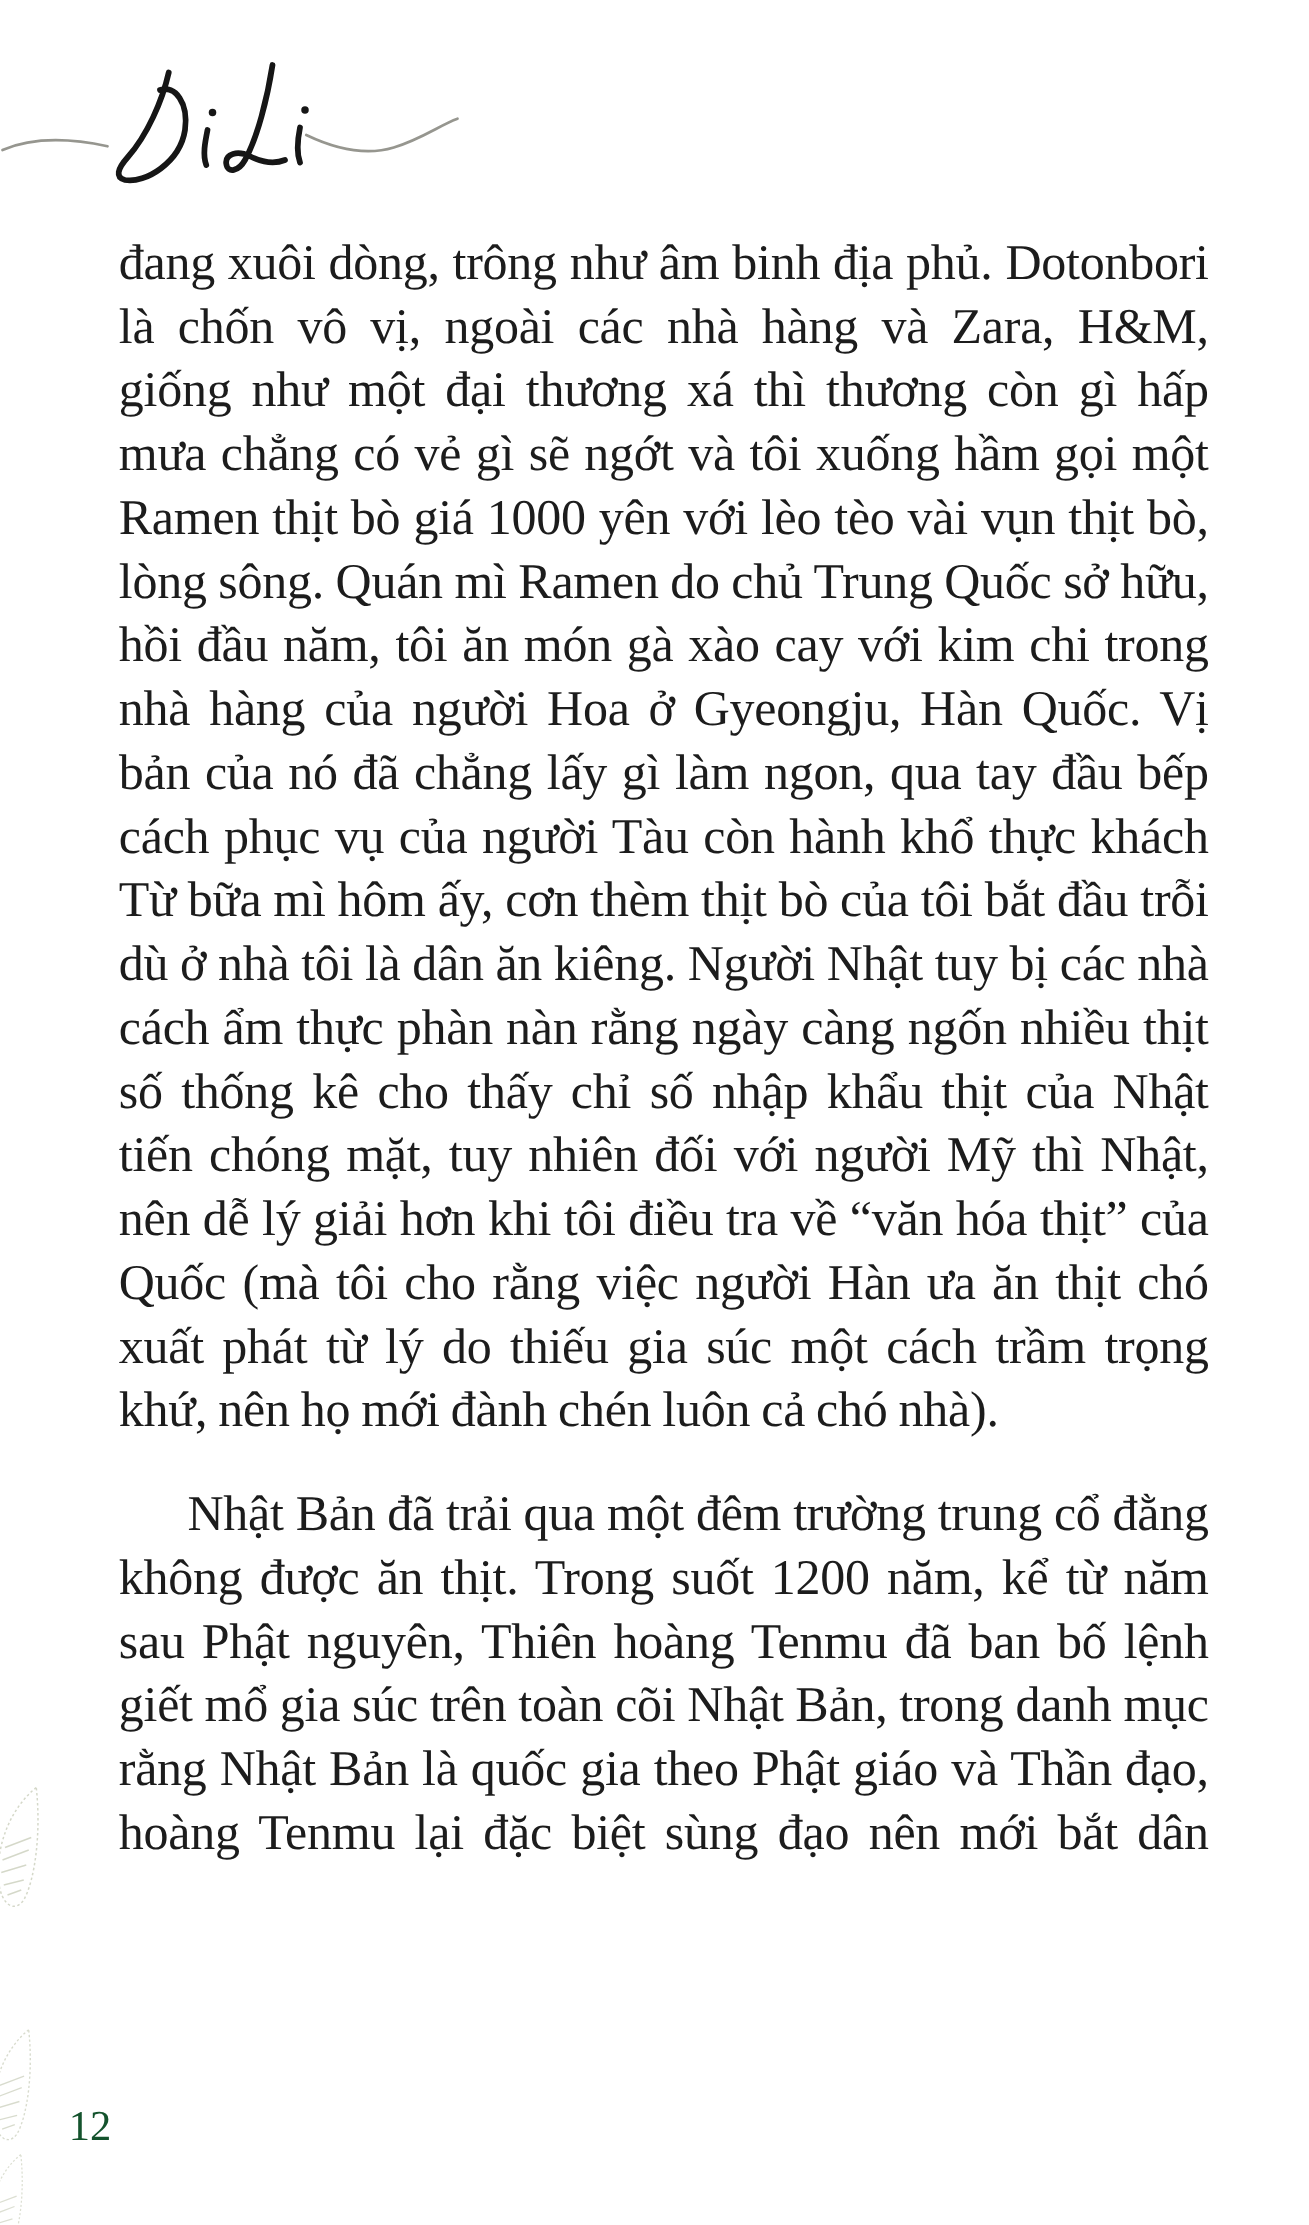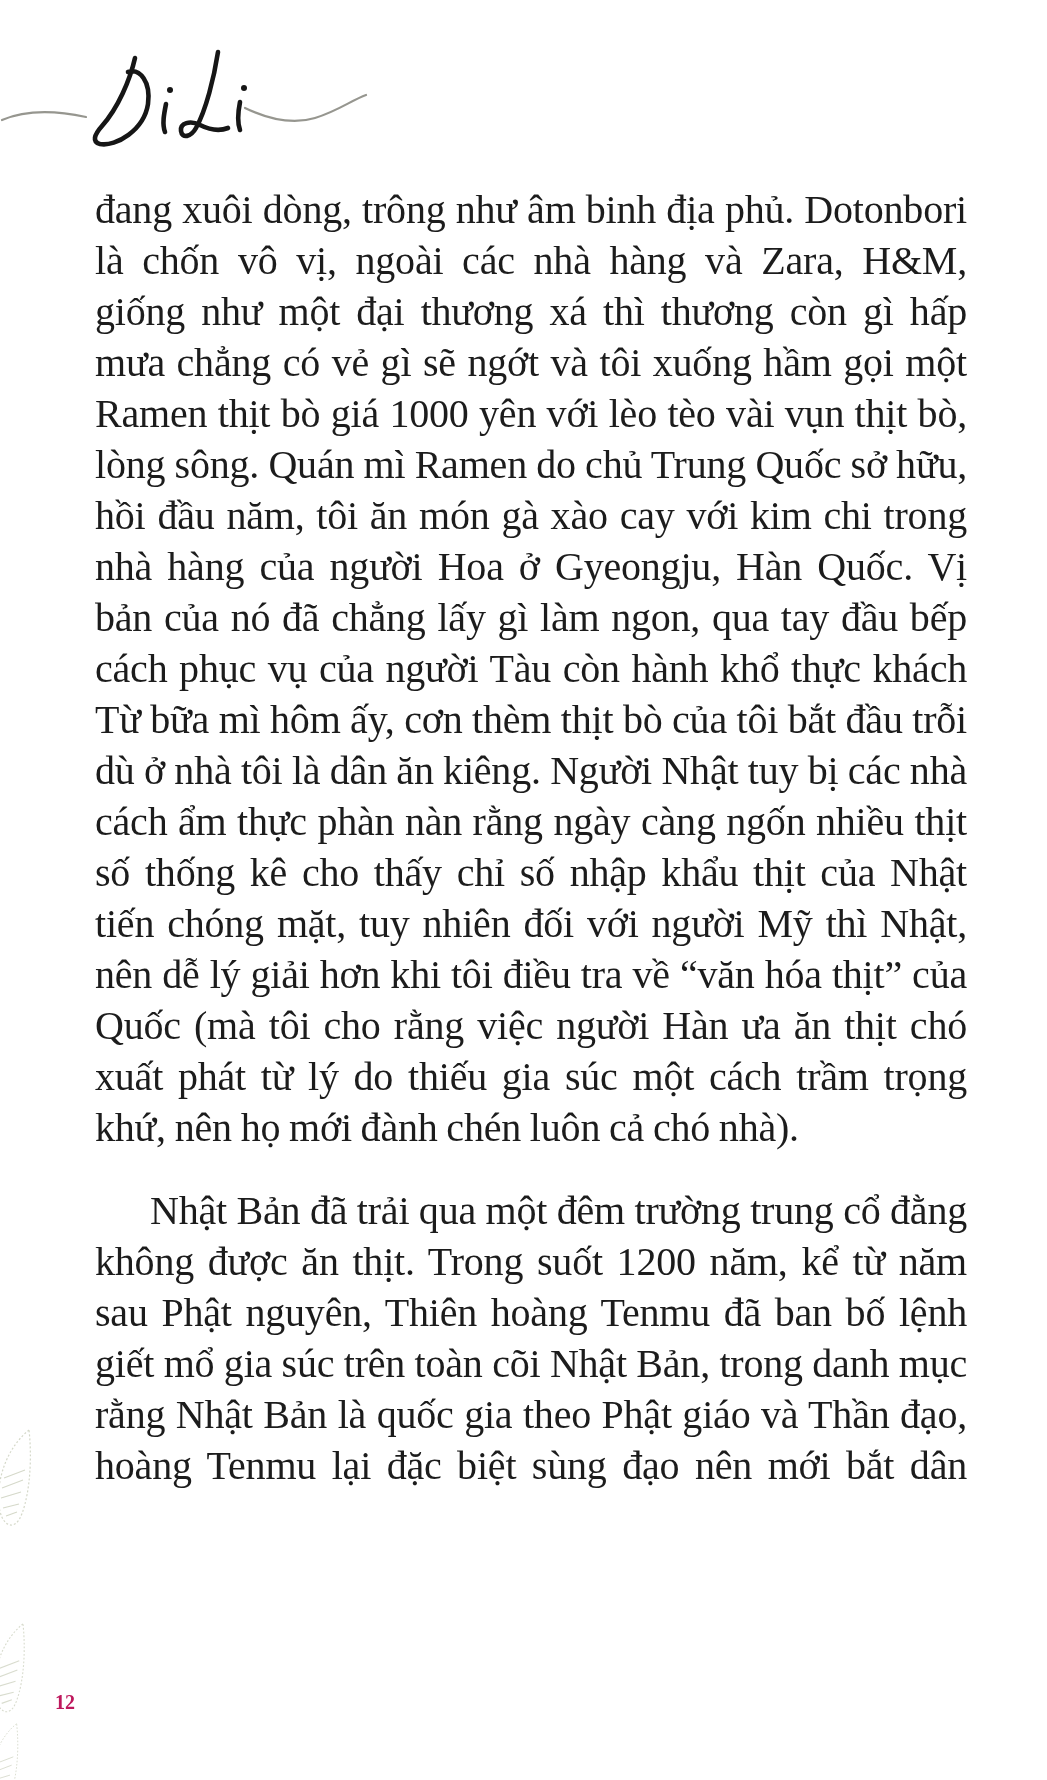--- a/index.html
+++ b/index.html
@@ -38,24 +38,23 @@
     text-align: justify;
     text-align-last: justify;
     letter-spacing: -0.2px;
     word-spacing: -1px;
   }
   .line.para-end { text-align-last: left; }
   .line.indent { text-indent: 55px; }
   .page-number {
     position: absolute;
     left: 55px; top: 1686px;
-    font-size: 20px;
+    font-size: 34px;
     line-height: 32px;
-    color: #be185d;
-    font-weight: bold;
+    color: #14532d;
   }
   .leaf {
     position: absolute;
     pointer-events: none;
   }
   .leaf-1 { left: -6px;  top: 1428px; }
   .leaf-2 { left: -10px; top: 1622px; }
   .leaf-3 { left: -13px; top: 1722px; }
 </style>
 </head>

